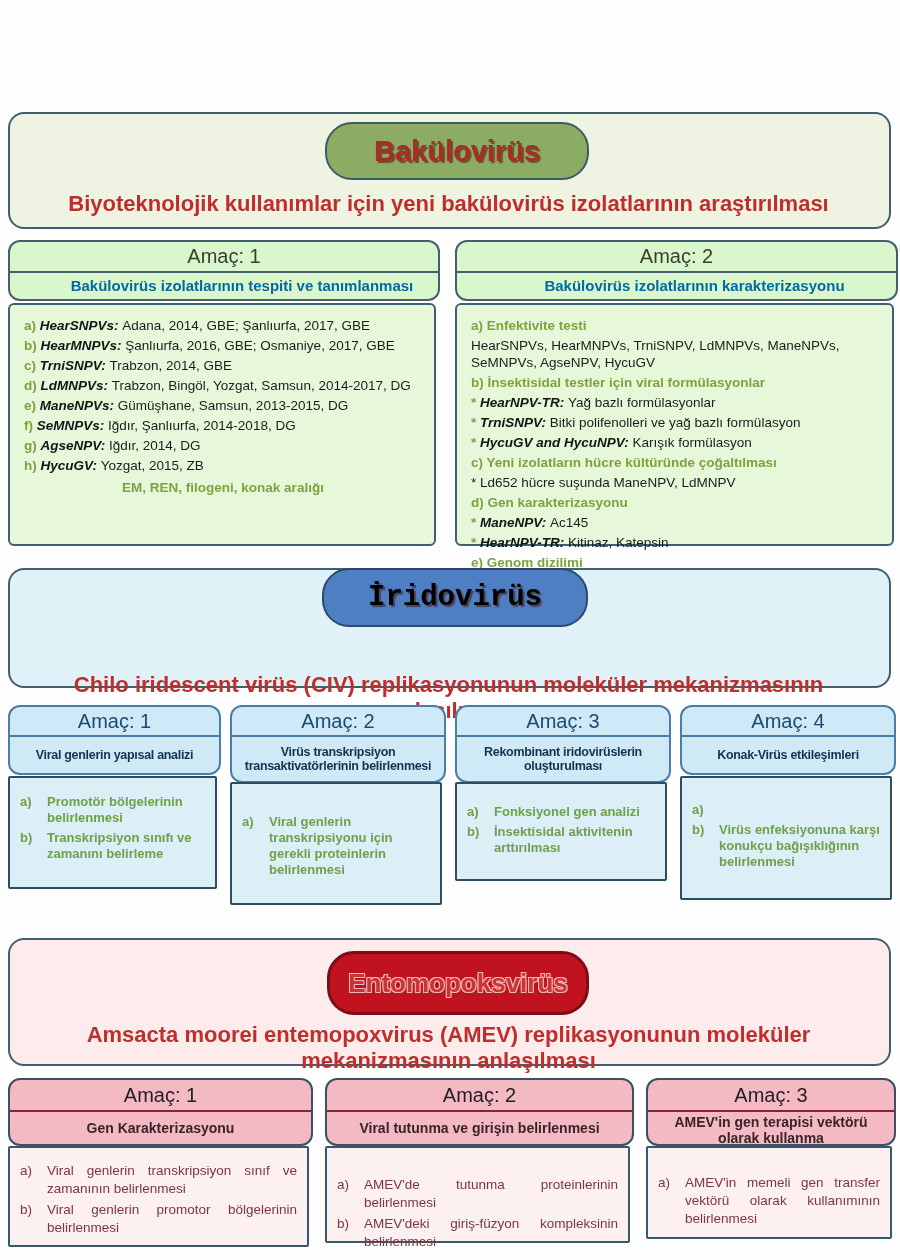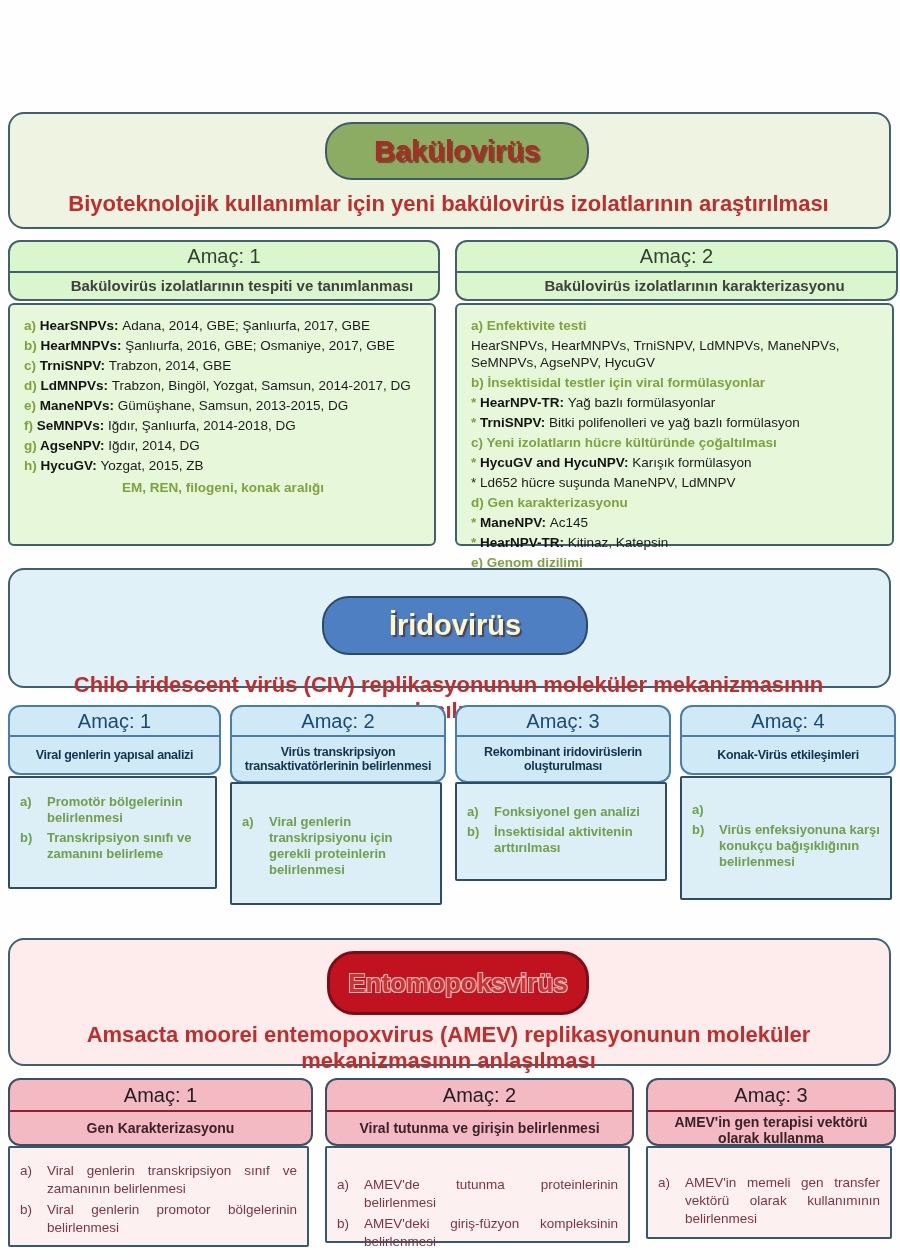--- a/index.html
+++ b/index.html
@@ -8,40 +8,40 @@
 
   .panel{position:absolute;border:2px solid #40606f;border-radius:16px;}
   #bak-panel{left:8px;top:112px;width:879px;height:113px;background:#eef3e2;}
   #ir-panel {left:8px;top:568px;width:879px;height:116px;background:#e0f1f8;}
   #en-panel {left:8px;top:938px;width:879px;height:124px;background:#fdeceb;}
 
   .pill{position:absolute;display:flex;align-items:center;justify-content:center;
         font-weight:bold;border-radius:27px;}
   #bak-pill{left:325px;top:122px;width:260px;height:54px;background:#8dac63;border:2px solid #3e5a68;
             color:#a72e25;font-size:29px;text-shadow:2px 2px 1px rgba(84,18,12,.6);}
-  #ir-pill{left:322px;top:596px;width:262px;height:55px;background:#4e7fc2;border:2px solid #2b4a6b;
-            color:#fef9c3;font-size:29px;text-shadow:2px 2px 1px rgba(70,15,15,.55);}
+  #ir-pill{left:322px;top:568px;width:262px;height:55px;background:#4e7fc2;border:2px solid #2b4a6b;
+            color:#000000;font-size:29px;text-shadow:2px 2px 1px rgba(70,15,15,.55);font-family:Liberation Mono, monospace;}
   #en-pill{left:327px;top:951px;width:256px;height:58px;background:#c0121f;border:3px solid #7d0d15;
             color:#c93434;font-size:26px;
             text-shadow:-1px -1px 0 #eeb7b7,1px -1px 0 #eeb7b7,-1px 1px 0 #eeb7b7,1px 1px 0 #eeb7b7;}
 
   .sub{position:absolute;text-align:center;color:#bf2e2c;font-size:22px;font-weight:600;}
   #bak-sub{left:18px;top:191px;width:861px;}
   #ir-sub {left:18px;top:672px;width:861px;}
   #en-sub {left:18px;top:1022px;width:861px;}
 
   .ghead{position:absolute;border-radius:12px;overflow:hidden;display:flex;flex-direction:column;}
   .ghead .amac{display:flex;align-items:center;justify-content:center;font-size:20px;flex:0 0 auto;}
   .ghead .gtitle{flex:1;display:flex;align-items:center;justify-content:center;font-weight:bold;
                  text-align:center;padding:2px 8px;line-height:1.15;}
 
   
   .ghead.g{background:#d9f6cd;border:2px solid #44606e;}
   .ghead.g .amac{height:29px;border-bottom:2px solid #44606e;color:#35402f;}
-  .ghead.g .gtitle{font-size:15px;color:#404040;margin-left:36px;}
+  .ghead.g .gtitle{font-size:15px;color:#0369a1;margin-left:36px;}
   #bak-g1h{left:8px;top:240px;width:428px;height:57px;}
   #bak-g2h{left:455px;top:240px;width:439px;height:57px;}
   .gbody{position:absolute;font-size:13.5px;line-height:17px;box-sizing:border-box;}
   .gbody.g{background:#e7f8da;border:2px solid #40606f;border-radius:6px;padding:12px 12px 8px 14px;color:#1c1c1c;}
   #bak-g1b{left:8px;top:303px;width:428px;height:243px;}
   #bak-g2b{left:455px;top:303px;width:439px;height:243px;}
 
   
   .ghead.b{background:#cfe9f6;border:2px solid #4a7da7;}
   .ghead.b .amac{height:28px;border-bottom:2px solid #4a7da7;color:#1c4a73;}
@@ -64,21 +64,21 @@
   #en-g2h{left:325px;top:1078px;width:305px;height:64px;}
   #en-g3h{left:646px;top:1078px;width:246px;height:64px;}
   .gbody.r{background:#fdf0f0;border:2px solid #37596b;border-radius:2px;padding:14px 10px 6px 10px;}
   #en-g1b{left:8px;top:1146px;width:301px;height:101px;}
   #en-g2b{left:325px;top:1146px;width:305px;height:97px;padding-top:28px;}
   #en-g3b{left:646px;top:1146px;width:246px;height:93px;padding-top:26px;}
 
   
   .li{margin:0 0 3px 0;}
   .list-bak .li .lbl{color:#7da23e;font-weight:bold;}
-  .list-bak .li .nm{color:#141414;}
+  .list-bak .li .nm{color:#141414;font-style:italic;}
   .list-bak .li.head{color:#7da23e;font-weight:bold;}
   .list-bak .li.plain{color:#1c1c1c;}
   .list-bak .li.footer{text-align:center;color:#7da23e;font-weight:bold;margin-top:5px;}
 
   .list-ir .li{display:flex;gap:9px;color:#6fa04a;font-weight:600;font-size:13px;line-height:16px;margin-bottom:4px;}
   .list-ir .li .lbl{flex:0 0 18px;}
   .list-ir .li .tx{flex:1;}
 
   .list-en .li{display:flex;gap:7px;color:#7b3642;font-size:13.5px;line-height:18px;margin-bottom:3px;}
   .list-en .li .lbl{flex:0 0 20px;}
@@ -114,22 +114,22 @@
   <div class="ghead g" id="bak-g2h">
     <div class="amac">Amaç: 2</div>
     <div class="gtitle">Bakülovirüs izolatlarının karakterizasyonu</div>
   </div>
   <div class="gbody g list-bak" id="bak-g2b">
       <div class="li head"><span class="lbl">a) </span><span class="tx">Enfektivite testi</span></div>
       <div class="li plain">HearSNPVs, HearMNPVs, TrniSNPV, LdMNPVs, ManeNPVs, SeMNPVs, AgseNPV, HycuGV</div>
       <div class="li head"><span class="lbl">b) </span><span class="tx">İnsektisidal testler için viral formülasyonlar</span></div>
       <div class="li entry"><span class="lbl">* </span><b class="nm">HearNPV-TR: </b><span class="tx">Yağ bazlı formülasyonlar</span></div>
       <div class="li entry"><span class="lbl">* </span><b class="nm">TrniSNPV: </b><span class="tx">Bitki polifenolleri ve yağ bazlı formülasyon</span></div>
+      <div class="li entry"><span class="lbl">* </span><b class="nm">HycuGV and HycuNPV: </b><span class="tx">Karışık formülasyon</span></div>
       <div class="li head"><span class="lbl">c) </span><span class="tx">Yeni izolatların hücre kültüründe çoğaltılması</span></div>
-      <div class="li entry"><span class="lbl">* </span><b class="nm">HycuGV and HycuNPV: </b><span class="tx">Karışık formülasyon</span></div>
       <div class="li plain">* Ld652 hücre suşunda ManeNPV, LdMNPV</div>
       <div class="li head"><span class="lbl">d) </span><span class="tx">Gen karakterizasyonu</span></div>
       <div class="li entry"><span class="lbl">* </span><b class="nm">ManeNPV: </b><span class="tx"> Ac145</span></div>
       <div class="li entry"><span class="lbl">* </span><b class="nm">HearNPV-TR: </b><span class="tx">Kitinaz, Katepsin</span></div>
       <div class="li head"><span class="lbl">e) </span><span class="tx">Genom dizilimi</span></div>
       <div class="li plain">*ManeNPV, LdNPV, HycuGV, HearNPV-TR</div>
     </div>
 
   <div class="panel" id="ir-panel"></div>
   <div class="pill" id="ir-pill">

